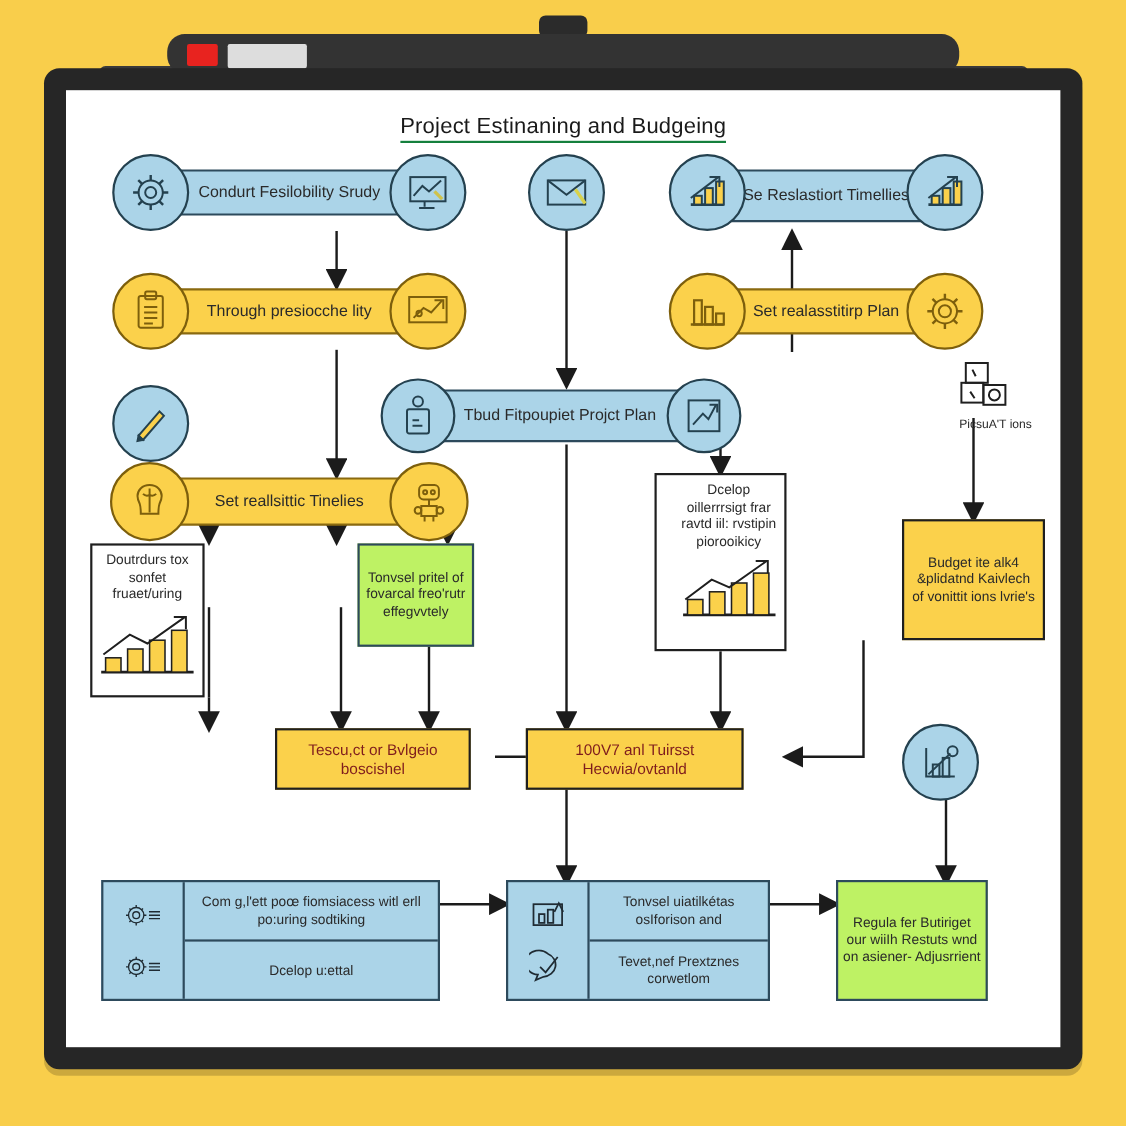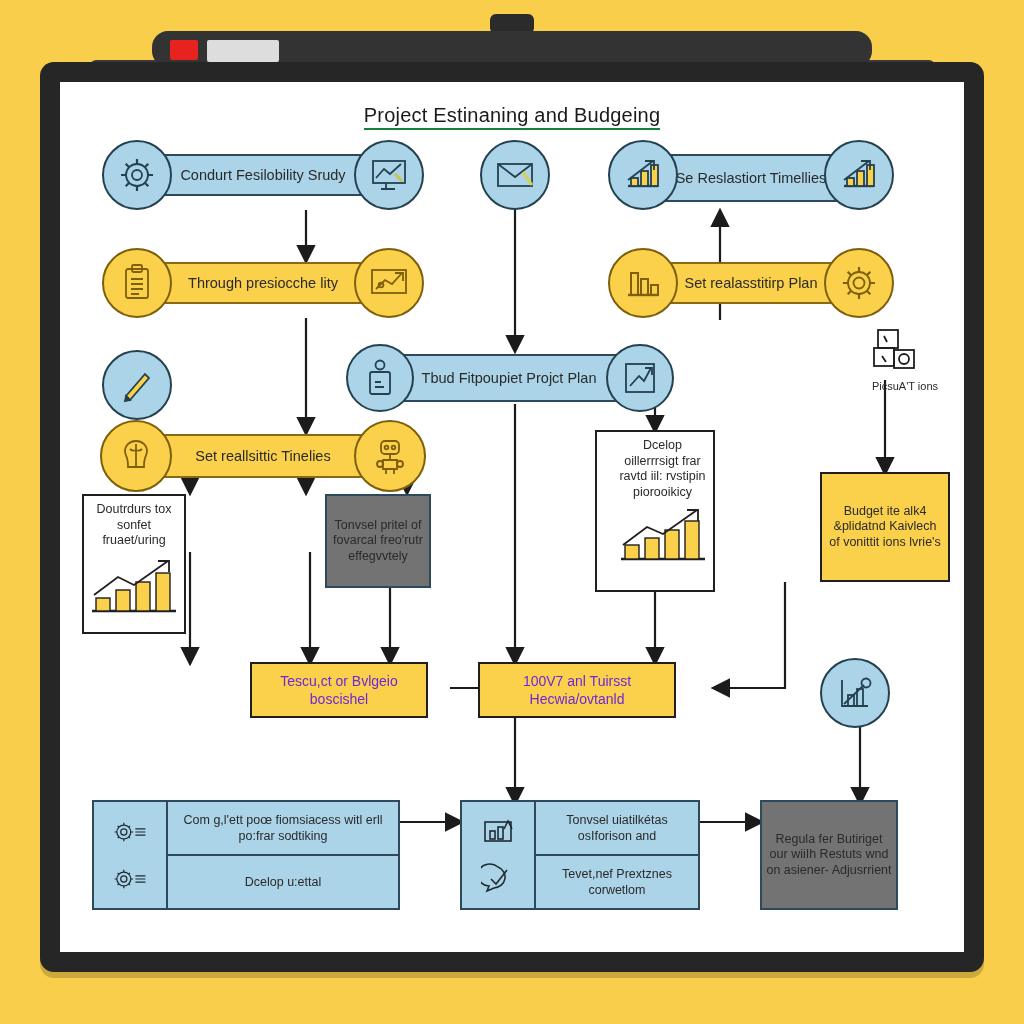--- a/index.html
+++ b/index.html
@@ -58,29 +58,29 @@
   .circ.yellow{background:#FBD14B;border-color:#7d5f0c;}
 
   
   .card{
     position:absolute;box-sizing:border-box;
     border:2px solid #1f1f1f;
     display:flex;flex-direction:column;align-items:center;
     font-size:12.5px;color:#2a2a2a;text-align:center;line-height:1.25;
   }
   .card.white{background:#FFFFFF;}
-  .card.blue{background:#737373;border-color:#2d4a5c;}
+  .card.blue{background:#bef264;border-color:#2d4a5c;}
   .card.yellow{background:#FBD14B;border-color:#1f1f1f;}
   .card .txt{padding:6px 6px 0 6px;}
 
   .procbox{
     position:absolute;box-sizing:border-box;background:#FBD14B;
     border:2.5px solid #1f1f1f;
     display:flex;align-items:center;justify-content:center;
-    font-size:14px;color:#6d28d9;text-align:center;line-height:1.3;padding:0 8px;
+    font-size:14px;color:#7f1d1d;text-align:center;line-height:1.3;padding:0 8px;
   }
 
   
   .panel{
     position:absolute;box-sizing:border-box;background:#ABD4E8;
     border:2px solid #2d4a5c;display:flex;
   }
   .panel .icol{
     width:72px;border-right:2px solid #2d4a5c;
     display:flex;flex-direction:column;align-items:center;justify-content:space-around;padding:6px 0;
@@ -360,21 +360,21 @@
             <path d="M29 11h13M29 15h13M29 19h13"></path>
           </svg>
           <svg width="34" height="30" viewBox="0 0 44 30" fill="none" stroke="#1f2b33" stroke-width="1.6">
             <circle cx="14" cy="15" r="9"></circle>
               <circle cx="14" cy="15" r="4"></circle>
             <path d="M14 3v3M14 24v3M2 15h3M23 15h3M6 7l2 2M20 21l2 2M22 7l-2 2M8 21l-2 2"></path>
             <path d="M29 11h13M29 15h13M29 19h13"></path>
           </svg>
         </div>
         <div class="tcol">
-          <div class="t1">Com g,l'ett poœ fiomsiacess witl erll po:frar sodtiking</div>
+          <div class="t1">Com g,l'ett poœ fiomsiacess witl erll po:uring sodtiking</div>
           <div class="t2">Dcelop u:ettal</div>
         </div>
       </div>
 
       <div class="panel" style="left:400px;top:718px;width:240px;height:110px;">
         <div class="icol">
           <svg width="34" height="28" viewBox="0 0 34 28" fill="none" stroke="#1f2b33" stroke-width="1.6">
             <rect x="4" y="5" width="26" height="19"></rect>
             <rect x="9" y="14" width="5" height="8"></rect>
             <rect x="17" y="10" width="5" height="12"></rect>

